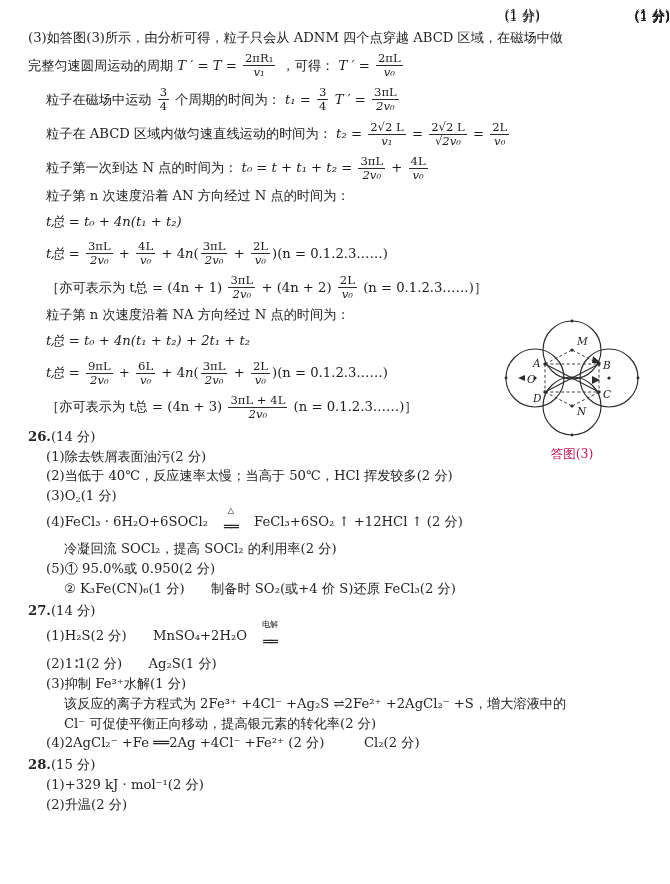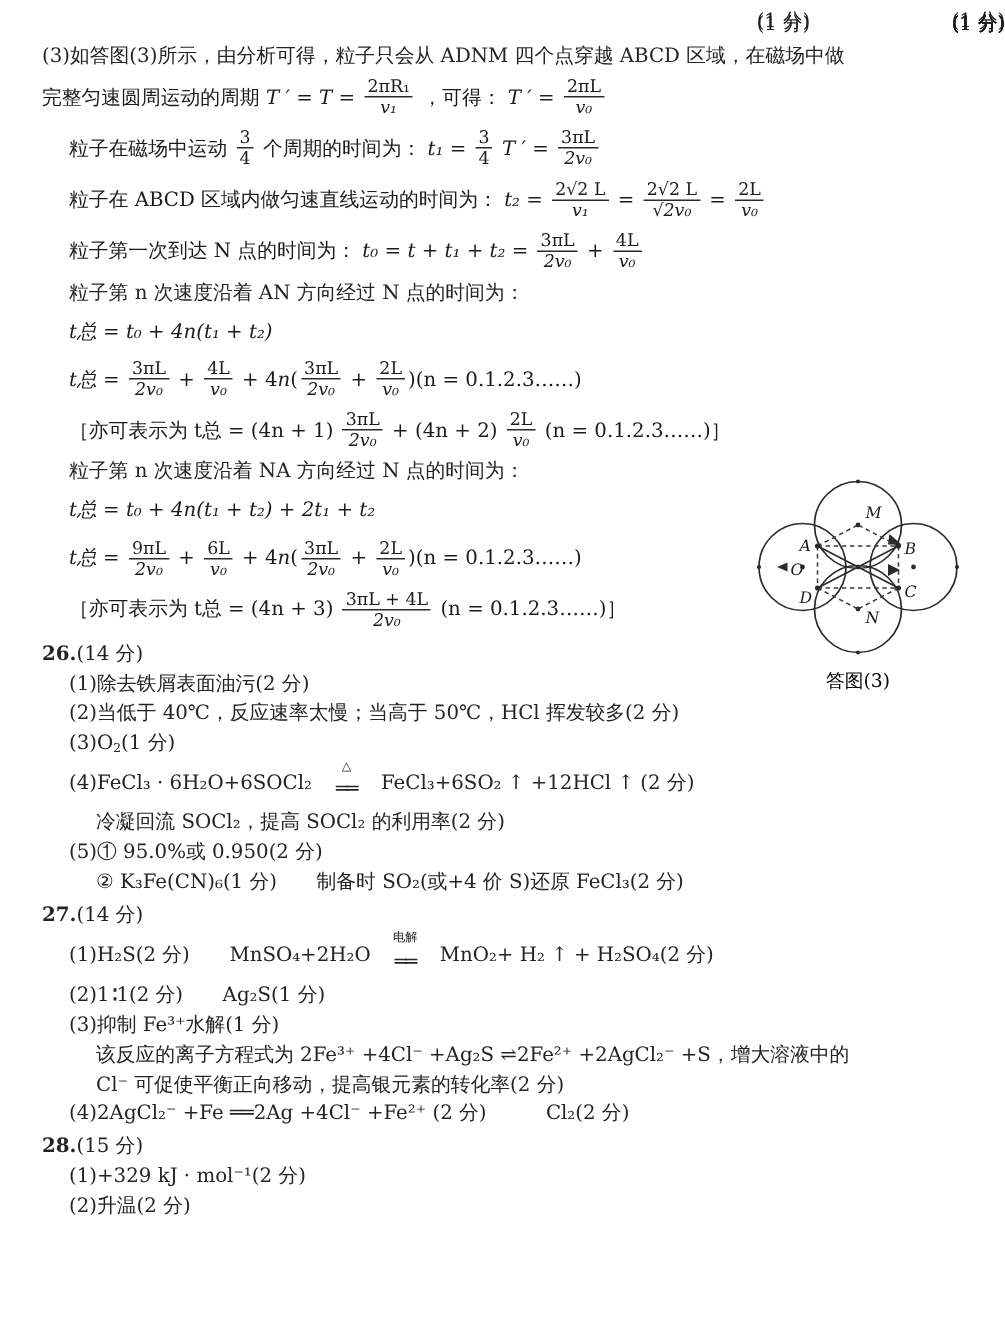--- a/index.html
+++ b/index.html
@@ -85,21 +85,21 @@
   #figure-block {
     position: absolute;
     left: 492px;
     top: 312px;
     width: 160px;
     text-align: center;
   }
   #figure-caption {
     font-size: 12.5px;
     margin-top: 2px;
-    color: #000000;
+    color: #be185d;
   }
 </style>
 </head>
 <body>
 
 <div class="page">
 
   <div class="line blk">(3)如答图(3)所示，由分析可得，粒子只会从 ADNM 四个点穿越 ABCD 区域，在磁场中做</div>
 
   <div class="eqline blk">
@@ -279,21 +279,21 @@
   <div class="line ind2">冷凝回流 SOCl₂，提高 SOCl₂ 的利用率(2 分)</div>
   <div class="line ind1">(5)① 95.0%或 0.950(2 分)</div>
   <div class="line ind2">
     <span>② K₃Fe(CN)₆(1 分)</span>　　<span>制备时 SO₂(或+4 价 S)还原 FeCl₃(2 分)</span>
   </div>
 
   <div class="line" style="margin-top:2px">
     <span class="qnum">27.</span><span>(14 分)</span>
   </div>
   <div class="line ind1" style="line-height:1.95">
-    <span>(1)H₂S(2 分)</span>　　<span>MnSO₄+2H₂O</span><span class="arrow-eq"><span class="over">电解</span><span class="bar">══</span></span><span>MnO₂+ H₂ ↑ + H₂SO₄(2 分)</span>
+    <span>(1)H₂S(2 分)</span>　　<span>MnSO₄+2H₂O</span><span class="arrow-eq"><span class="over">电解</span><span class="bar">══</span></span>
   </div>
   <div class="line ind1">(2)1∶1(2 分)　　Ag₂S(1 分)</div>
   <div class="line ind1">(3)抑制 Fe³⁺水解(1 分)</div>
   <div class="line ind2">该反应的离子方程式为 2Fe³⁺ +4Cl⁻ +Ag₂S ⇌2Fe²⁺ +2AgCl₂⁻ +S，增大溶液中的</div>
   <div class="line ind2">Cl⁻ 可促使平衡正向移动，提高银元素的转化率(2 分)</div>
   <div class="line ind1">(4)2AgCl₂⁻ +Fe ══2Ag +4Cl⁻ +Fe²⁺ (2 分)　　　Cl₂(2 分)</div>
 
   <div class="line" style="margin-top:2px">
     <span class="qnum">28.</span><span>(15 分)</span>
   </div>

